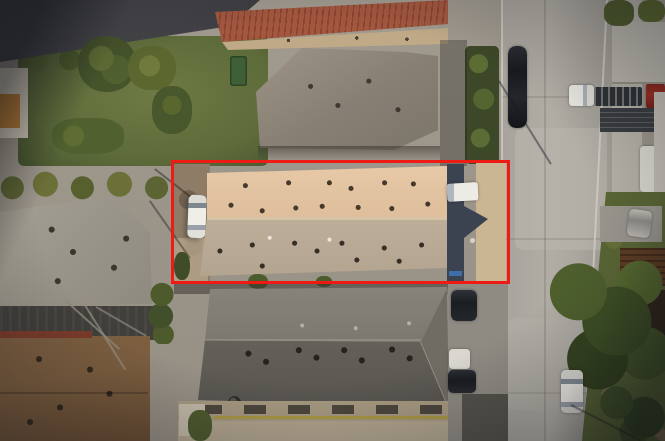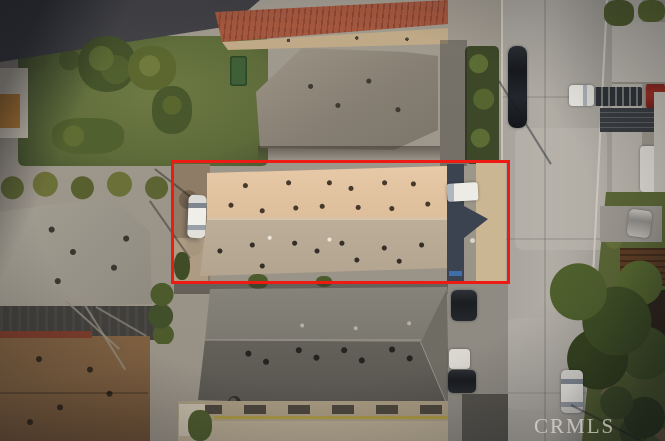--- a/index.html
+++ b/index.html
@@ -125,15 +125,14 @@
   <div class="abs" style="left:448px;top:283px;width:60px;height:158px;background:#8f8b83;"></div>
   <div class="abs car" style="left:451px;top:290px;width:26px;height:31px;border-radius:6px;background:linear-gradient(180deg,#2e3238,#1a1d21 40%,#24272c);"></div>
   <div class="abs car" style="left:449px;top:349px;width:21px;height:20px;border-radius:4px;background:#d9d7d0;"></div>
   <div class="abs car" style="left:448px;top:370px;width:28px;height:23px;background:linear-gradient(180deg,#2b2e33,#191b1f 45%,#26292e);"></div>
   <div class="abs" style="left:462px;top:394px;width:46px;height:47px;background:#55524c;"></div>
 
   <div id="boundary" class="abs" style="left:171px;top:160px;width:333px;height:118px;"></div>
 
   <div class="abs" style="left:0;top:0;width:665px;height:441px;pointer-events:none;background:radial-gradient(ellipse 80% 78% at 47% 46%,rgba(0,0,0,0) 52%,rgba(10,12,18,.42) 98%),linear-gradient(115deg,rgba(8,10,16,.5) 0 40px,transparent 120px),linear-gradient(295deg,rgba(8,10,16,.3) 0 30px,transparent 110px);"></div>
 
-  <div id="watermark" class="abs" style="left:534px;top:414px;">CRMLS</div>
 
 </div>
 
 </body></html>

